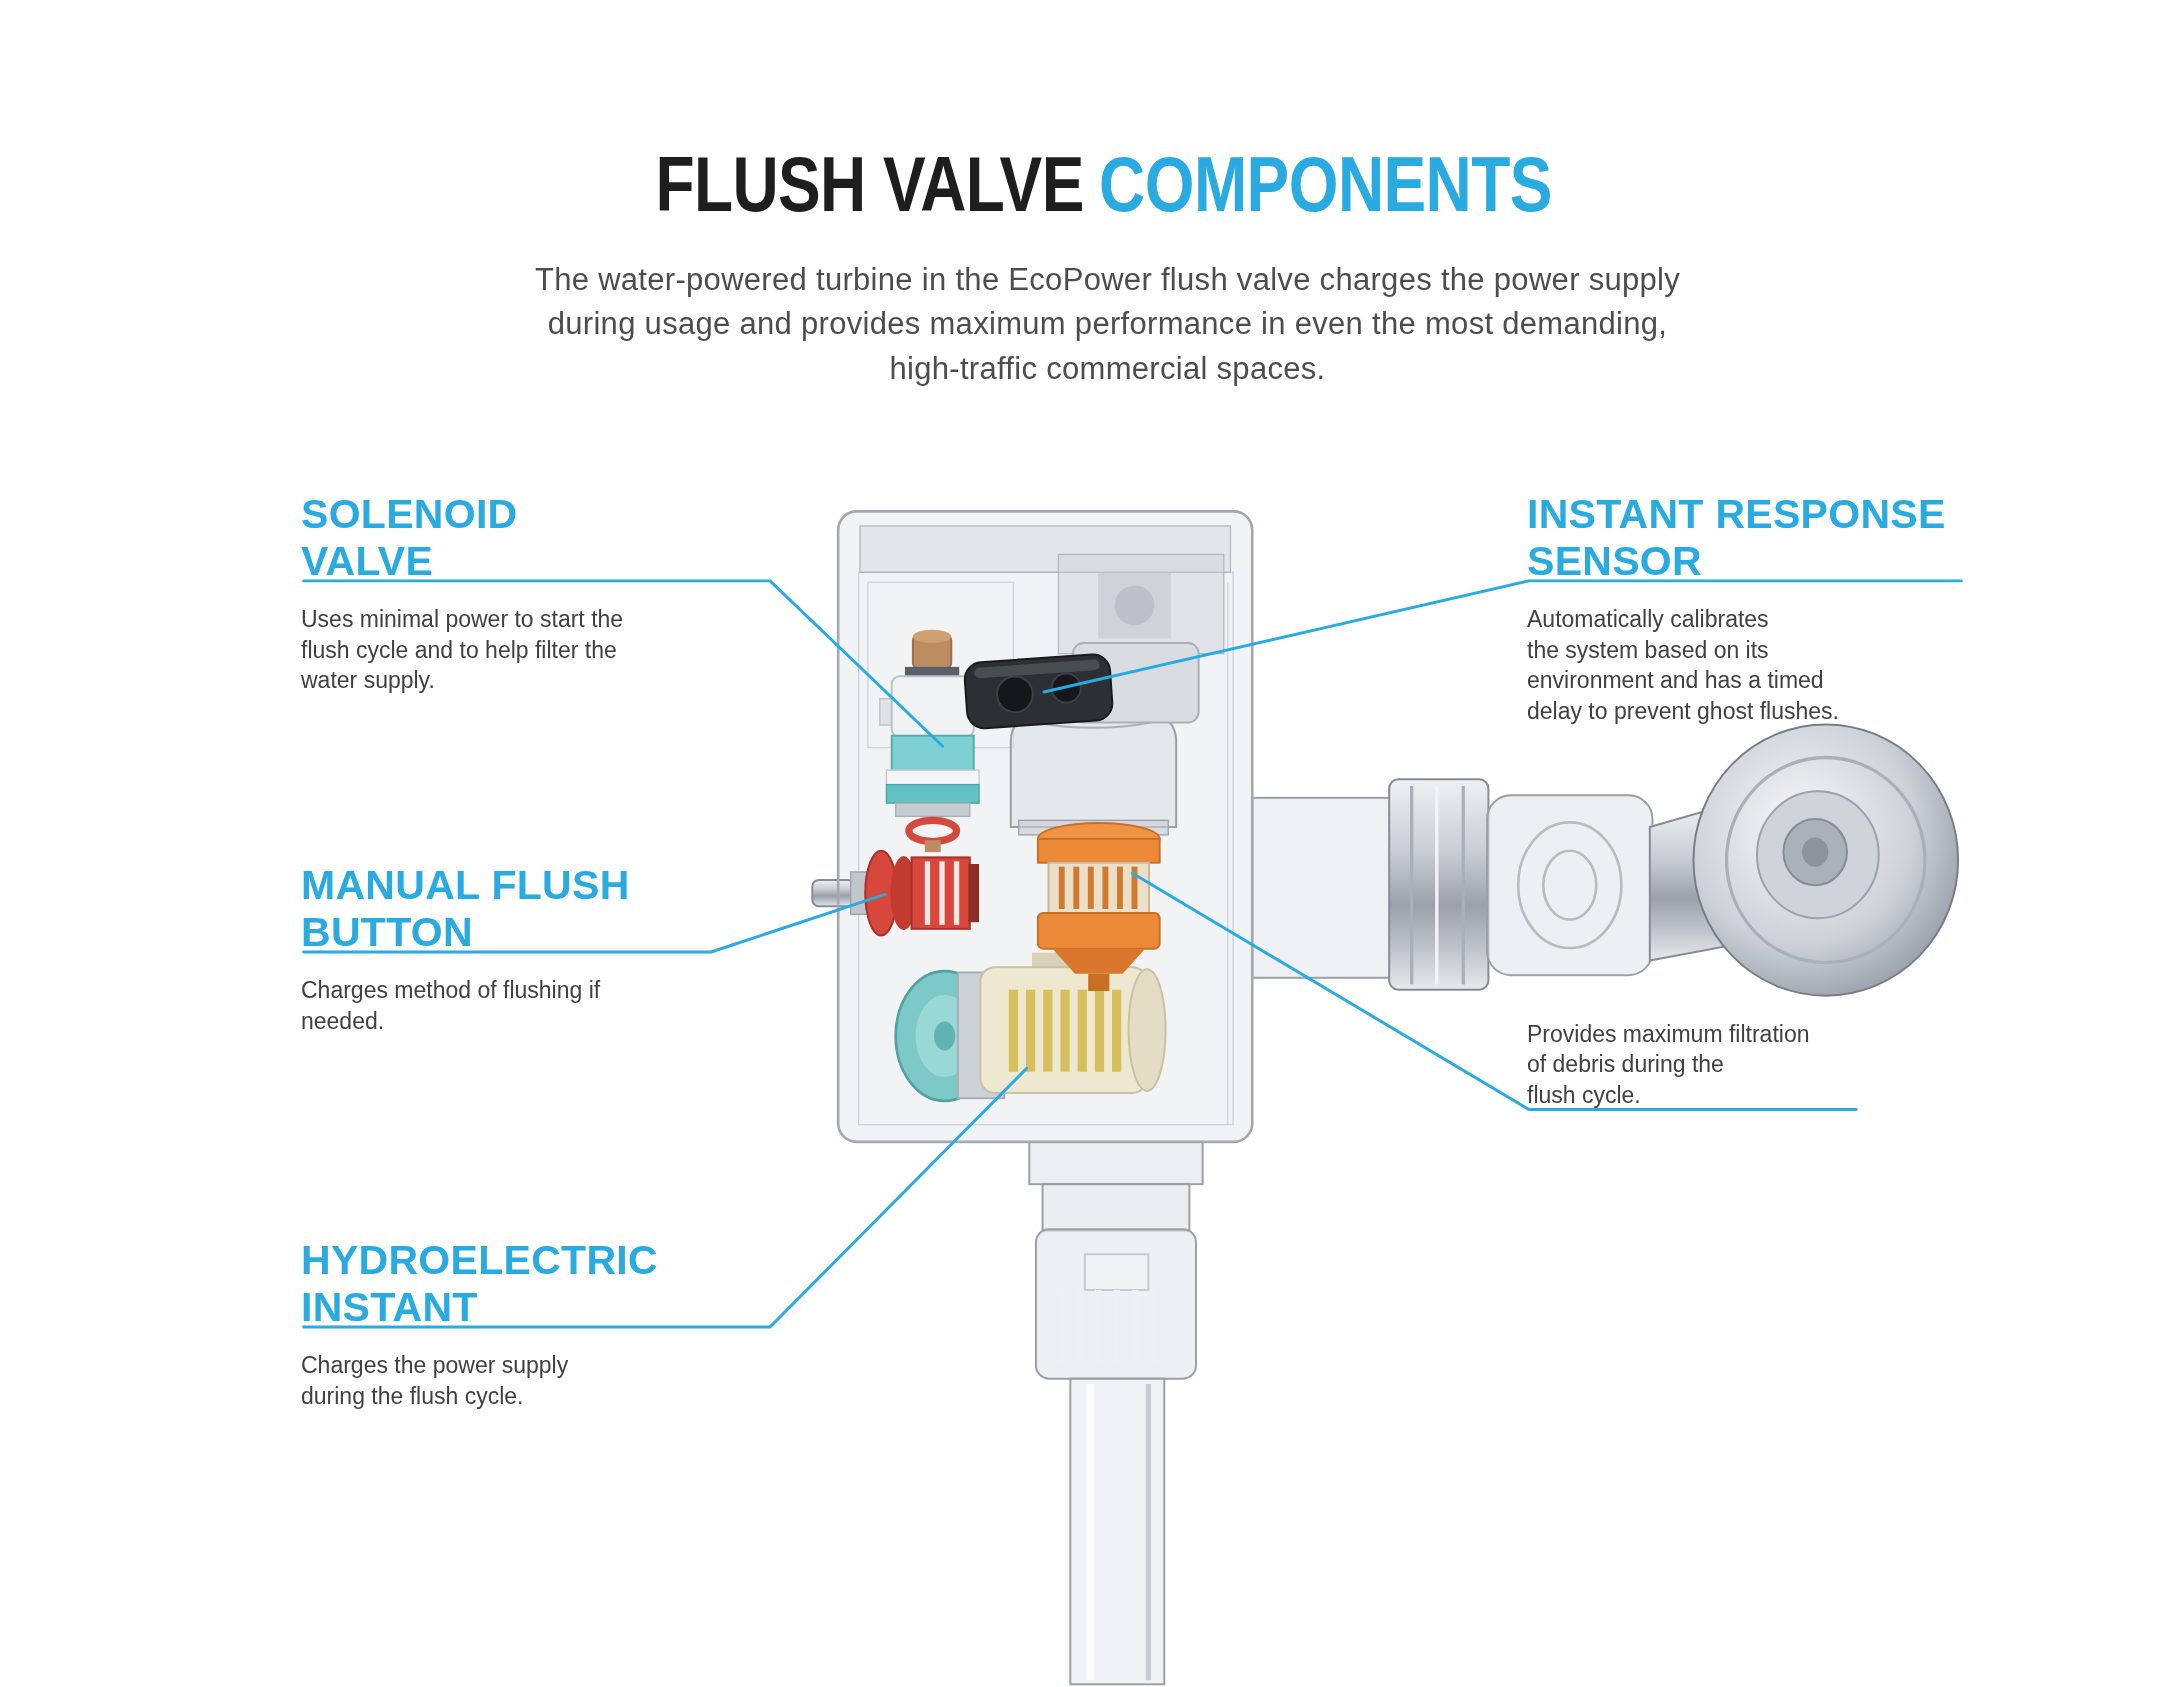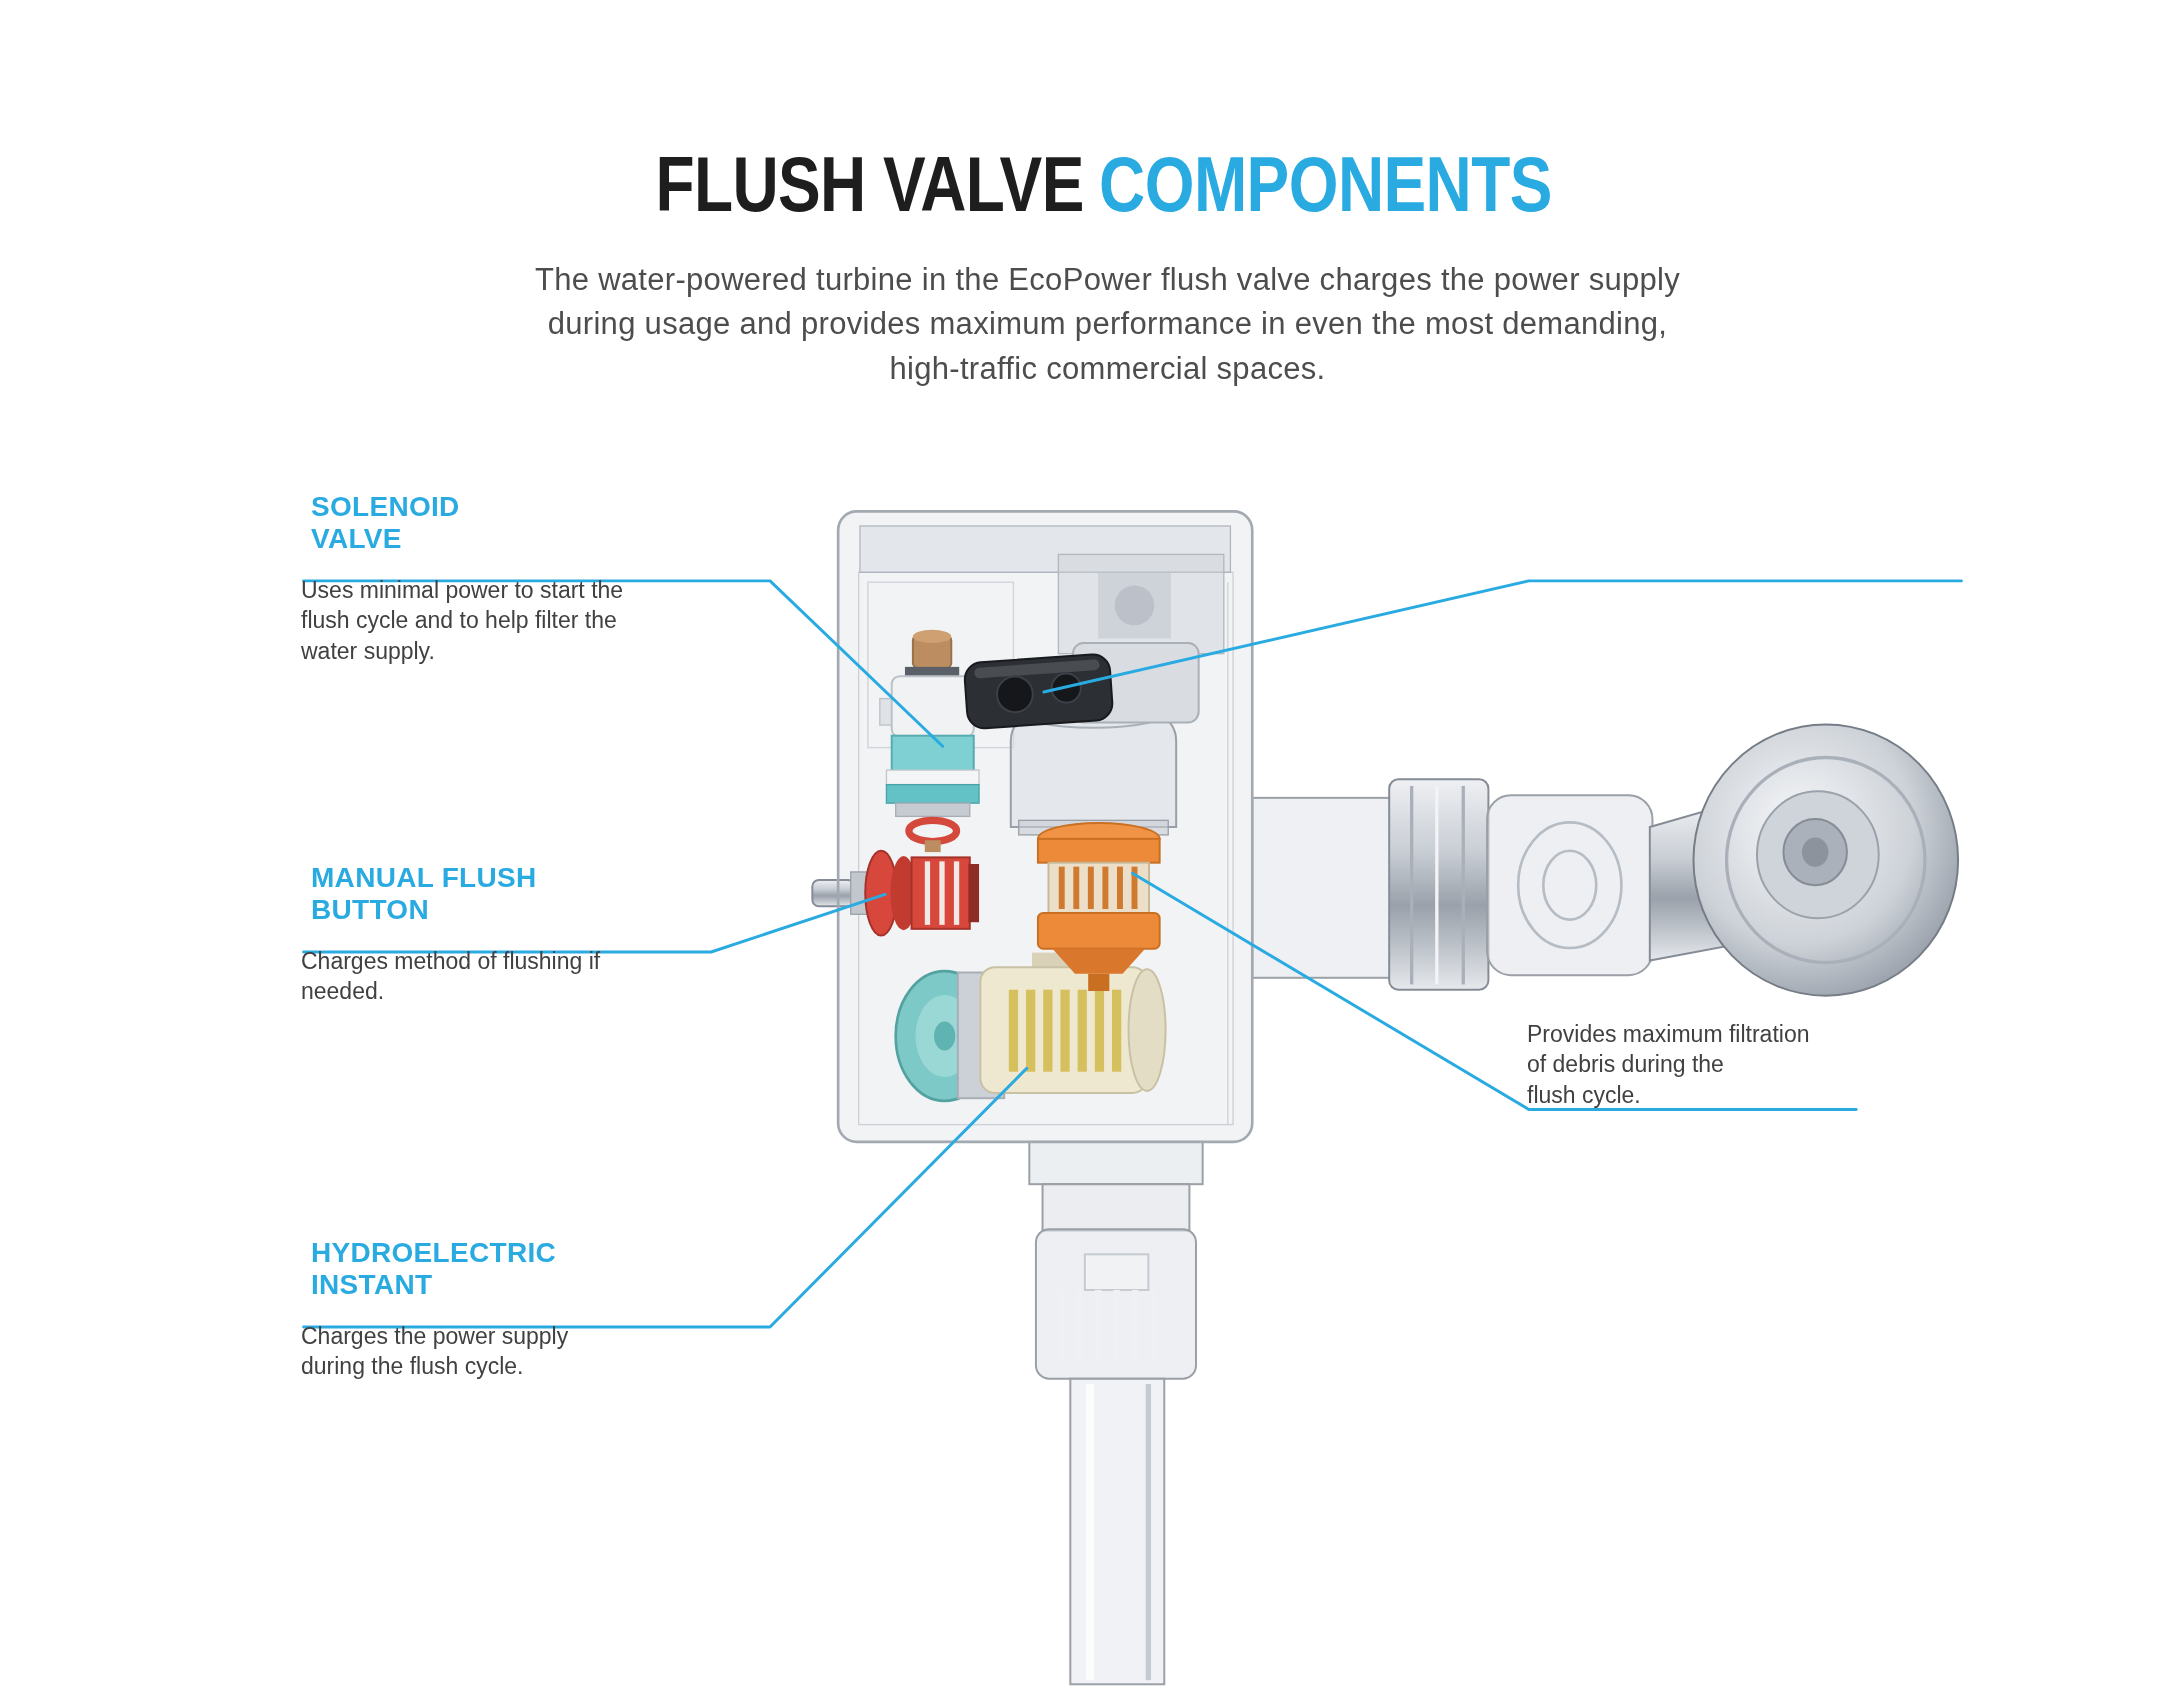--- a/index.html
+++ b/index.html
@@ -14,21 +14,21 @@
   .title-inner{display:inline-block;transform:scaleX(.82);transform-origin:center;white-space:nowrap;}
   .title .accent{color:var(--accent,#29abe2);margin-left:.24em;}
   .subtitle{
     position:absolute;top:242px;left:0;width:100%;margin:16px;text-align:center;
     font-size:31px;line-height:1.43;letter-spacing:0.3px;color:var(--body,#4d4d4f);
     white-space:pre-line;
   }
   .art{position:absolute;left:0;top:0;width:2183px;height:1687px;}
   .callout{position:absolute;}
   .callout h2{
-    margin:0 0 20px 10px;font-size:28px;line-height:1.14;font-weight:bold;
+    margin:0 0 20px 0;font-size:41px;line-height:1.14;font-weight:bold;
     letter-spacing:0.3px;color:var(--accent,#29abe2);white-space:pre-line;
   }
   .callout p{
     margin:0;font-size:23px;line-height:1.32;color:#414042;white-space:pre-line;
   }
   .leader{fill:none;stroke:var(--accent,#29abe2);stroke-width:4.5;stroke-linejoin:round;stroke-linecap:round;}
 </style>
 </head>
 <body>
 
@@ -200,20 +200,28 @@
 needed.</p>
   </div>
 
   <div class="callout" style="left:301px;top:1237px;width:529px">
     <h2>HYDROELECTRIC
 INSTANT</h2>
     <p>Charges the power supply
 during the flush cycle.</p>
   </div>
 
+  <div class="callout" style="left:1527px;top:491px;width:569px">
+    <h2>INSTANT RESPONSE
+SENSOR</h2>
+    <p>Automatically calibrates
+the system based on its
+environment and has a timed
+delay to prevent ghost flushes.</p>
+  </div>
 
   <div class="callout" style="left:1527px;top:1019px;width:569px">
     <p>Provides maximum filtration
 of debris during the
 flush cycle.</p>
   </div>
 
 </div>
 
 

